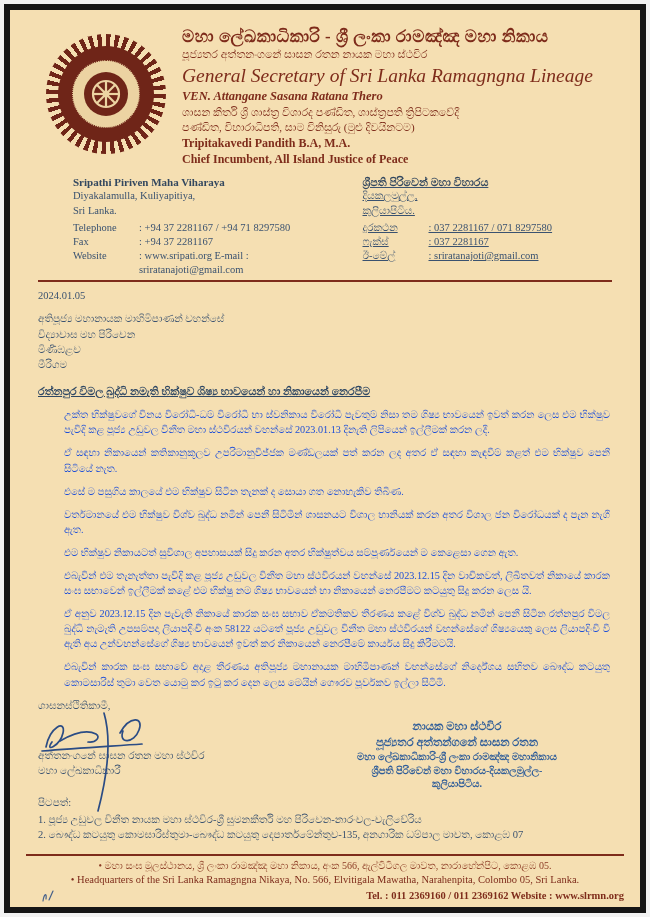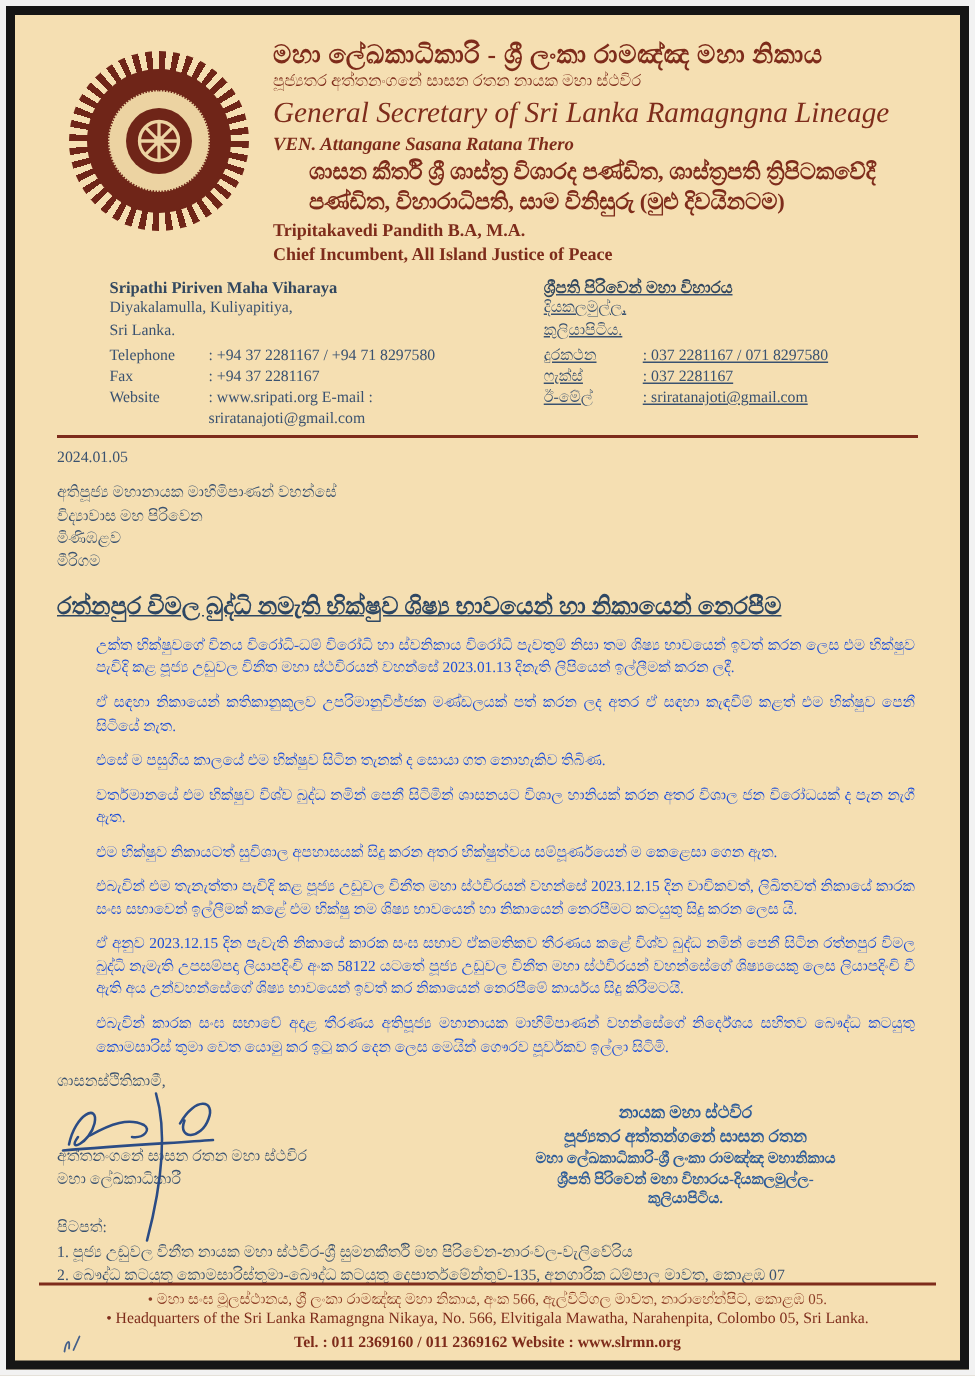--- a/index.html
+++ b/index.html
@@ -14,57 +14,57 @@
   .seal .spikes{position:absolute;inset:0;border-radius:50%;
       background:repeating-conic-gradient(#6f2518 0deg 4.5deg,rgba(0,0,0,0) 4.5deg 9deg);}
   .seal .disc{position:absolute;inset:12px;border-radius:50%;background:#6f2518;}
   .seal .ring{position:absolute;inset:26px;border-radius:50%;background:#ecd3a2;border:1.5px dotted #6f2518;box-sizing:border-box;}
   .seal .hub{position:absolute;inset:38px;border-radius:50%;background:#6f2518;display:flex;align-items:center;justify-content:center;}
   .lh-text{flex:1;color:#7e2c1b;line-height:1.25;}
   .t-si{font-size:17px;font-weight:bold;letter-spacing:.5px;}
   .st-si{font-size:11px;margin-top:1px;}
   .t-en{font-size:19.5px;font-style:italic;margin-top:2px;}
   .ven{font-size:12.5px;font-weight:bold;font-style:italic;margin-top:1px;}
-  .cred-si{font-size:15px;font-weight:bold;margin-top:1px;margin-left:24px;}
+  .cred-si{font-size:11px;font-weight:normal;margin-top:1px;}
   .cred-en{font-size:12px;font-weight:bold;margin-top:1px;}
 
   
   .contacts{display:flex;margin-top:8px;color:#3a5270;font-size:10.5px;line-height:1.35;margin-left:35px;}
   .c-col{width:50%;}
   .c-col .c-name{font-weight:bold;font-size:11px;color:#33485f;}
   .c-rows{margin-top:3px;}
   .c-row{display:flex;}
   .c-row .lbl{width:66px;flex:0 0 66px;}
   .c-right{padding-left:20px;box-sizing:border-box;text-decoration:underline;}
   .rule{border-top:2px solid #7e2c1b;margin-top:3px;}
 
   
   .date{margin-top:8px;font-size:10.5px;color:#3a5270;}
   .recipient{margin-top:10px;font-size:10.5px;color:#3a5270;line-height:1.45;}
-  .subject{margin-top:13px;font-size:16px;font-weight:bold;color:#2e4763;text-decoration:underline;}
+  .subject{margin-top:13px;font-size:11px;font-weight:bold;color:#2e4763;text-decoration:underline;}
   .body-text{margin-top:9px;color:#1d4ed8;}
   .body-text p{margin:0 0 8px 0;padding:0 2px 0 26px;font-size:10.2px;line-height:1.48;text-align:justify;}
   .closing{font-size:10.5px;color:#3a5270;line-height:1.5;margin-top:2px;}
 
   
   .sig-row{display:flex;margin-top:2px;}
   .sig-left{position:relative;width:46%;padding-top:34px;font-size:10.5px;color:#3a5270;line-height:1.4;}
   .sig-left svg{position:absolute;top:-4px;left:0;}
   .sig-right{width:54%;text-align:center;color:#2f5d99;padding-top:4px;}
   .sig-right .r1{font-size:11.5px;font-weight:bold;line-height:1.35;}
   .sig-right .r2{font-size:10px;font-weight:bold;line-height:1.35;}
   .copies{font-size:10.5px;color:#3a5270;margin-top:4px;line-height:1.45;}
   .copies .c-label{margin-bottom:2px;}
 
   
   .foot{position:absolute;left:16px;right:16px;bottom:6px;}
   .foot .frule{border-top:2px solid #7e2c1b;margin-bottom:4px;}
   .foot .f-si{font-size:10px;color:#8c3b24;text-align:center;}
   .foot .f-en{font-size:10.5px;color:#7e2c1b;text-align:center;margin-top:2px;}
-  .foot .f-tel{font-size:10.5px;font-weight:bold;color:#7e2c1b;text-align:center;margin-top:5px;}
+  .foot .f-tel{font-size:10.5px;font-weight:bold;color:#7e2c1b;text-align:right;margin-top:5px;}
   .penmark{position:absolute;left:14px;bottom:-2px;}
 </style>
 </head>
 <body>
 
 <div class="page">
   <div class="frame">
     <div class="paper">
 
       <header class="letterhead">

